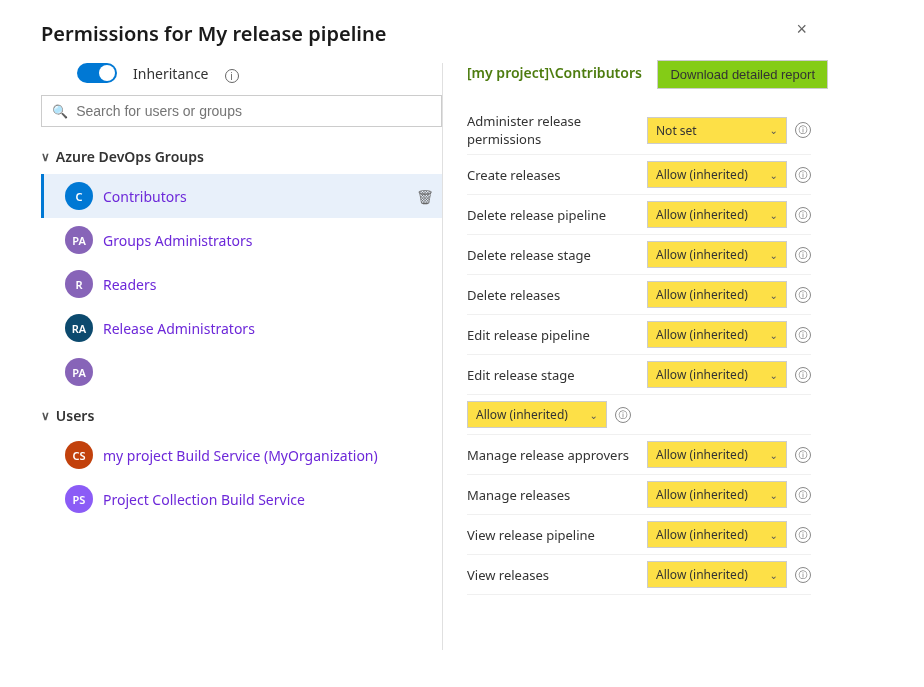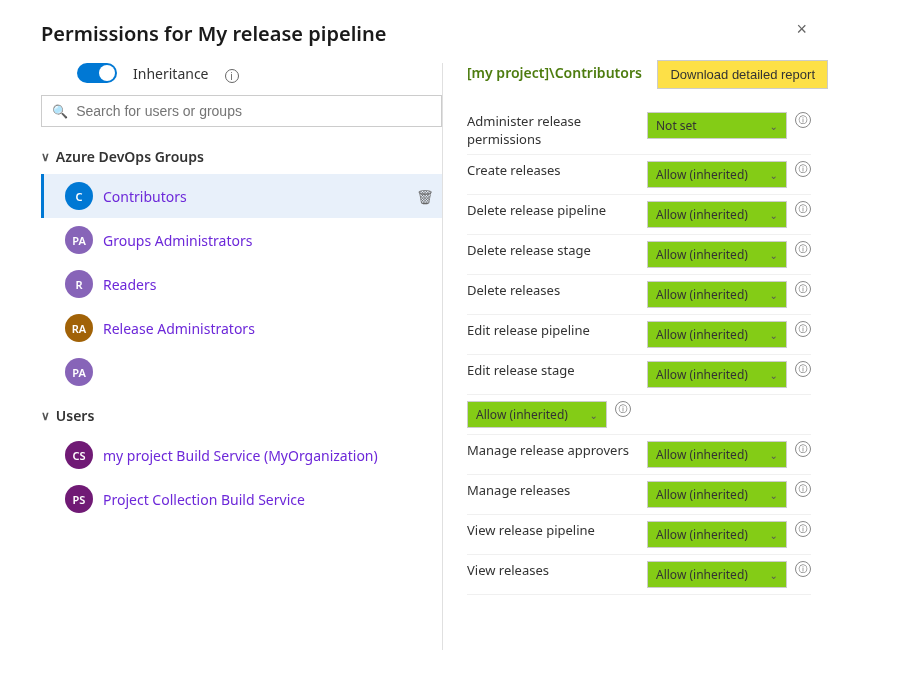--- a/index.html
+++ b/index.html
@@ -41,21 +41,21 @@
       color: #666;
       padding: 0 4px;
       line-height: 1;
     }
 
     .download-btn {
       position: absolute;
       top: 60px;
       right: 24px;
       border: 1px solid #ccc;
-      background: #fde047;
+      background: #84cc16;
       padding: 6px 12px;
       font-size: 13px;
       cursor: pointer;
       color: #333;
     }
 
     .main-layout {
       display: flex;
       gap: 0;
       height: calc(687px - 100px);
@@ -214,41 +214,41 @@
 
     .panel-title {
       font-size: 14px;
       font-weight: 600;
       color: #4d7c0f;
       margin-bottom: 24px;
     }
 
     .permission-row {
       display: flex;
-      align-items: flex-start;
+      align-items: center;
       padding: 6px 0;
       border-bottom: 1px solid #f0f0f0;
     }
 
     .permission-name {
       flex: 1;
       font-size: 13px;
       color: #333;
     }
 
     .permission-select {
       display: flex;
       align-items: center;
       border: 1px solid #ccc;
       padding: 4px 8px;
       font-size: 12px;
       min-width: 140px;
       justify-content: space-between;
       cursor: pointer;
-      background: #84cc16;
+      background: #fde047;
     }
 
     .permission-select .select-text {
       font-size: 12px;
       color: #333;
     }
 
     .permission-select .chevron-down {
       font-size: 10px;
       color: #555;
@@ -312,43 +312,43 @@
       <div class="avatar" style="background:#8764b8">PA</div>
       <span class="list-item-label">Groups Administrators</span>
       <span class="delete-icon">🗑</span>
     </div>
           <div class="list-item">
       <div class="avatar" style="background:#8764b8">R</div>
       <span class="list-item-label">Readers</span>
       <span class="delete-icon">🗑</span>
     </div>
           <div class="list-item">
-      <div class="avatar" style="background:#a16207">RA</div>
+      <div class="avatar" style="background:#0c4a6e">RA</div>
       <span class="list-item-label">Release Administrators</span>
       <span class="delete-icon">🗑</span>
     </div>
           <div class="list-item">
       <div class="avatar" style="background:#8764b8">PA</div>
       <span class="delete-icon">🗑</span>
     </div>
         </div>
 
       <div class="section-header" style="margin-top:8px;">
         <span class="chevron">∨</span>
         <span>Users</span>
       </div>
 
       <div id="users-list">
           <div class="list-item">
-      <div class="avatar" style="background:#701a75">CS</div>
+      <div class="avatar" style="background:#c2410c">CS</div>
       <span class="list-item-label">my project Build Service (MyOrganization)</span>
       <span class="delete-icon">🗑</span>
     </div>
           <div class="list-item">
-      <div class="avatar" style="background:#701a75">PS</div>
+      <div class="avatar" style="background:#8b5cf6">PS</div>
       <span class="list-item-label">Project Collection Build Service</span>
       <span class="delete-icon">🗑</span>
     </div>
         </div>
     </div>
 
     <div class="right-panel">
       <div class="panel-title">[my project]\Contributors</div>
       <div id="permissions-list">
           <div class="permission-row">

